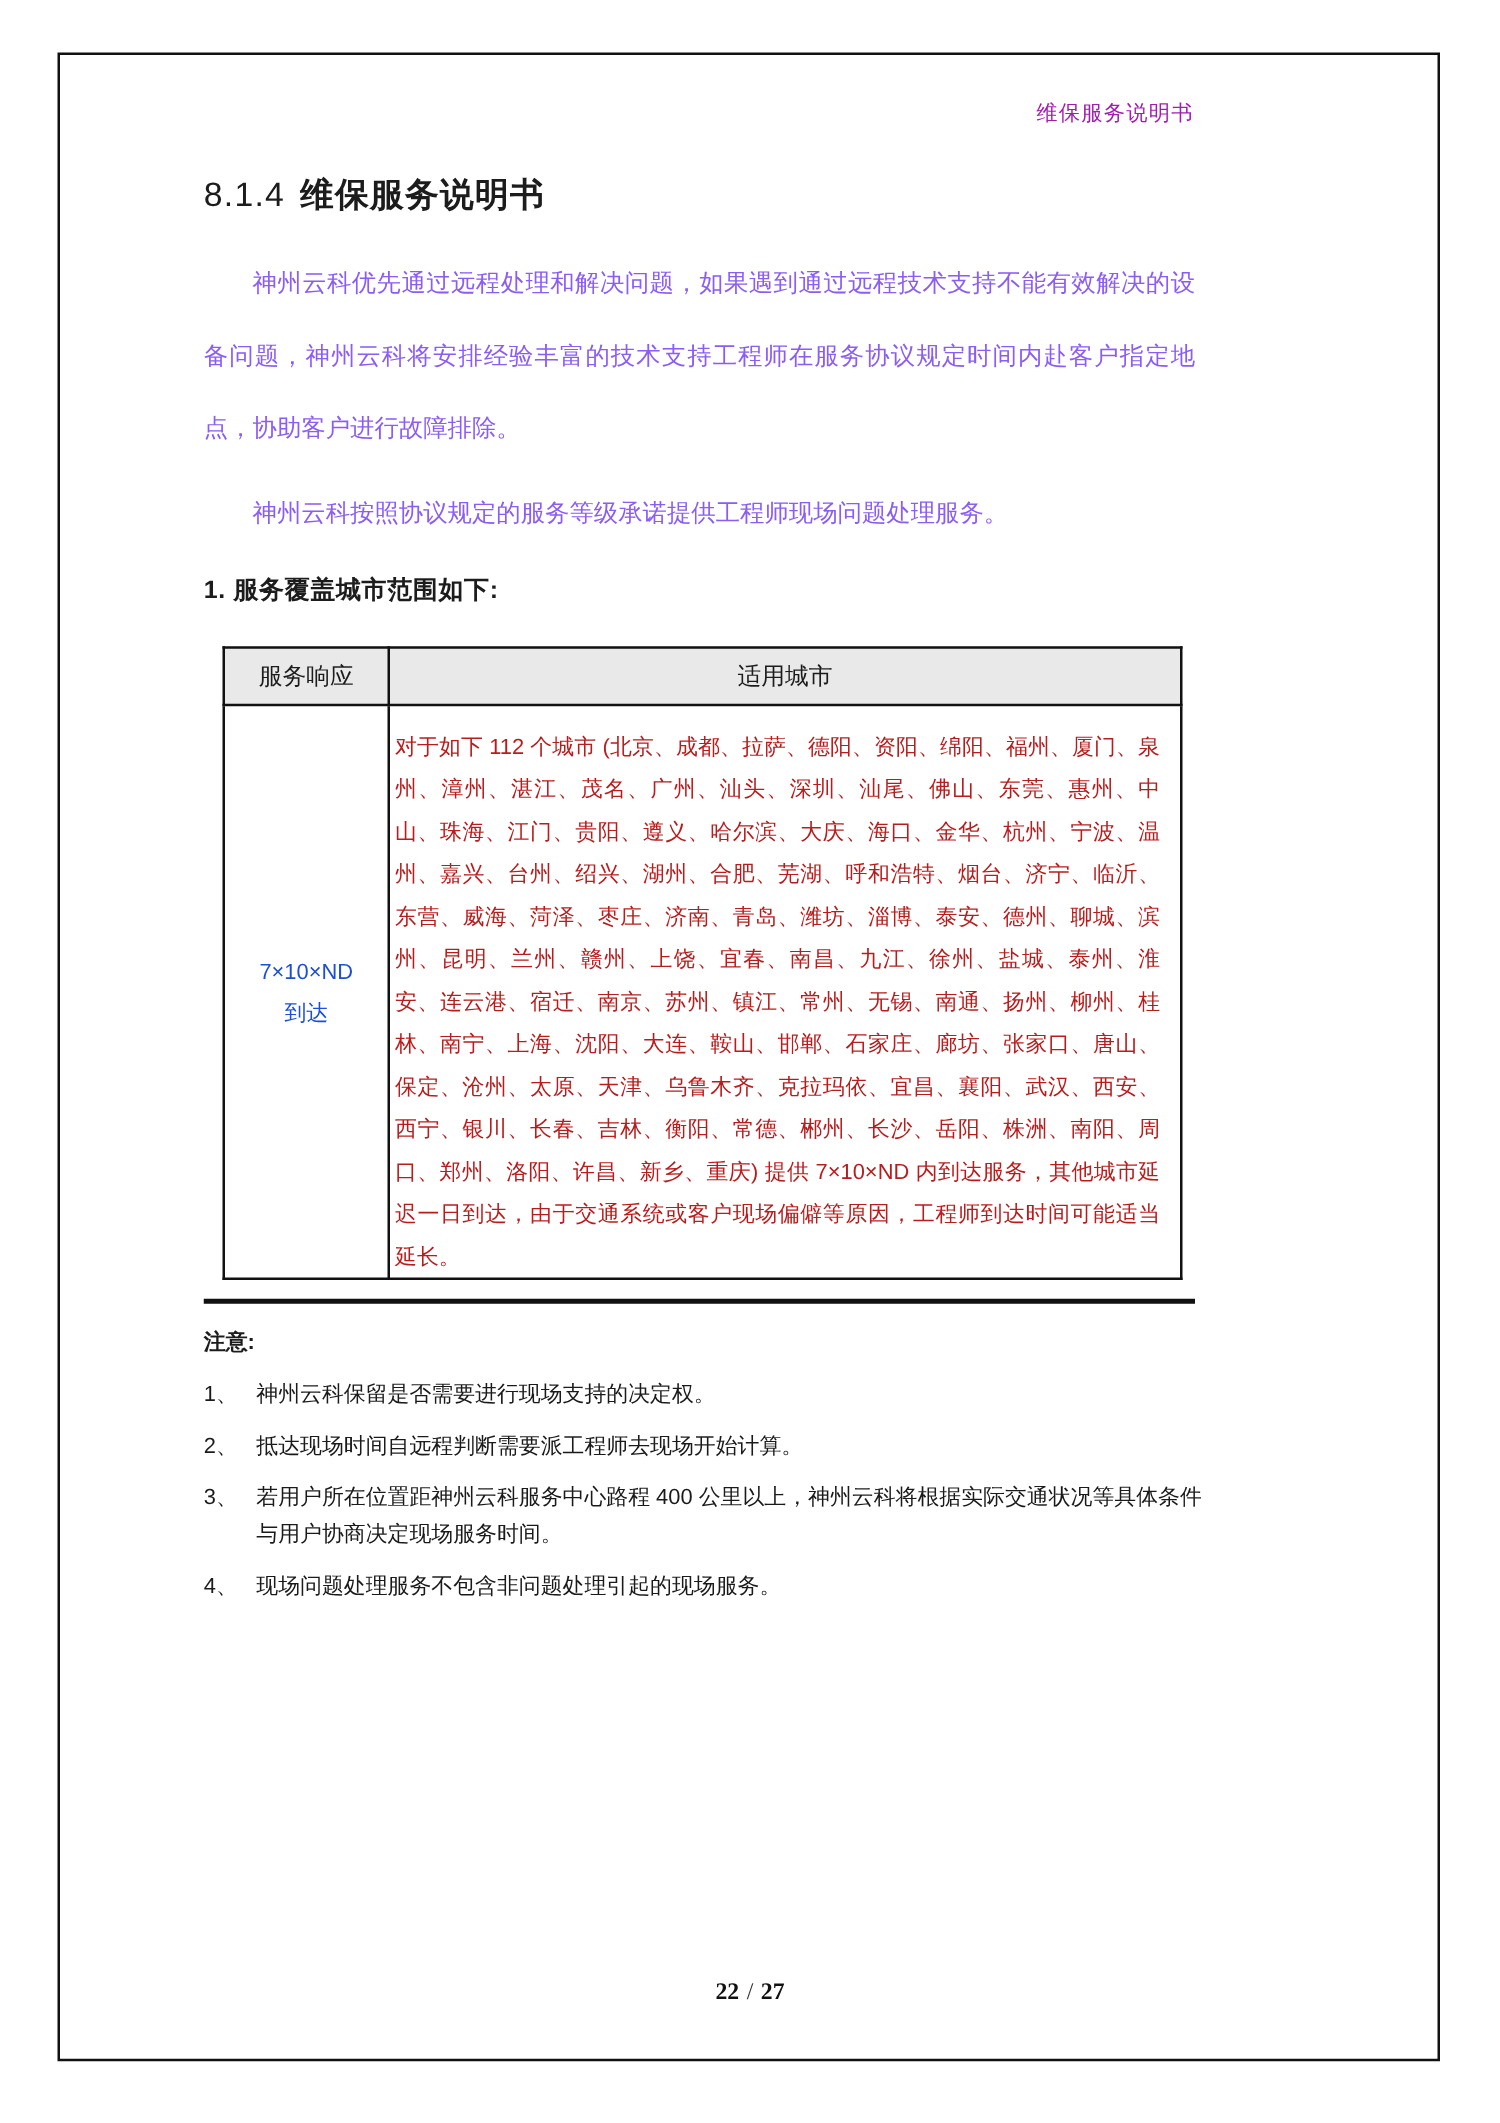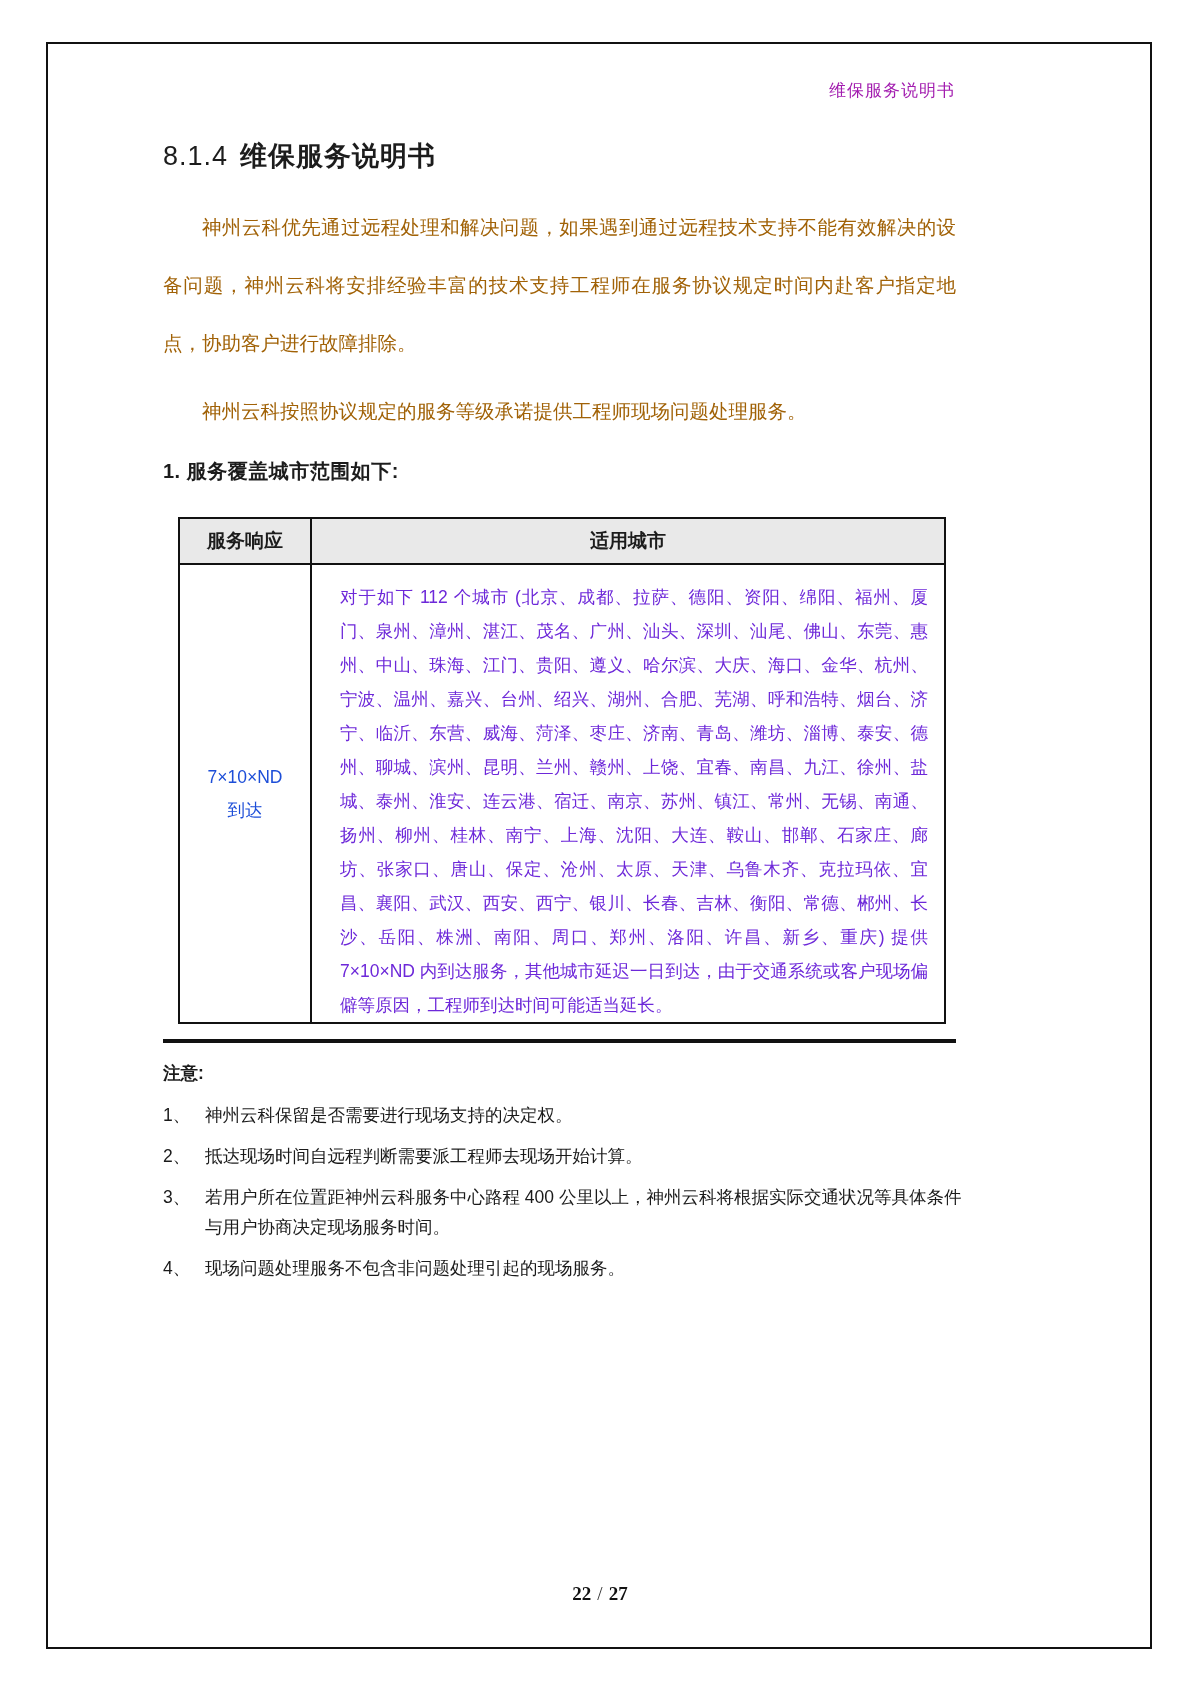--- a/index.html
+++ b/index.html
@@ -34,21 +34,21 @@
   }
   .section-number { font-weight: 500; letter-spacing: 1px; }
   .section-title { font-weight: 700; letter-spacing: 1px; }
   .para {
     position: absolute;
     left: 163px; width: 793px;
     font-size: 19.5px;
     line-height: 58px;
     text-align: justify;
     text-indent: 2em;
-    color: #a16207;
+    color: #8b5cf6;
   }
   .para-1 { top: 198px; }
   .para-2 { top: 382px; }
   .list-heading {
     position: absolute;
     left: 163px; top: 458px;
     font-size: 20px;
     font-weight: 700;
     letter-spacing: 0.5px;
     text-align: right;
@@ -60,40 +60,40 @@
     border-collapse: collapse;
     table-layout: fixed;
   }
   .city-table th, .city-table td {
     border: 2px solid #111111;
   }
   .city-table th {
     background: #e9e9e9;
     height: 46px;
     font-size: 19px;
-    font-weight: 700;
+    font-weight: 400;
     text-align: center;
     vertical-align: middle;
   }
   .col-response { width: 132px; }
   .cell-response {
     text-align: center;
     vertical-align: middle;
     font-size: 17.5px;
     line-height: 33px;
     color: #1d4ed8;
   }
   .cell-cities {
     height: 455px;
     vertical-align: top;
-    padding: 15px 16px 0 28px;
+    padding: 15px 16px 0 4px;
     font-size: 17.5px;
     line-height: 34px;
     text-align: justify;
-    color: #6d28d9;
+    color: #b91c1c;
   }
   .notes-divider {
     position: absolute;
     left: 163px; top: 1039px;
     width: 793px; height: 4px;
     background: #111111;
   }
   .notes-title {
     position: absolute;
     left: 163px; top: 1061px;

